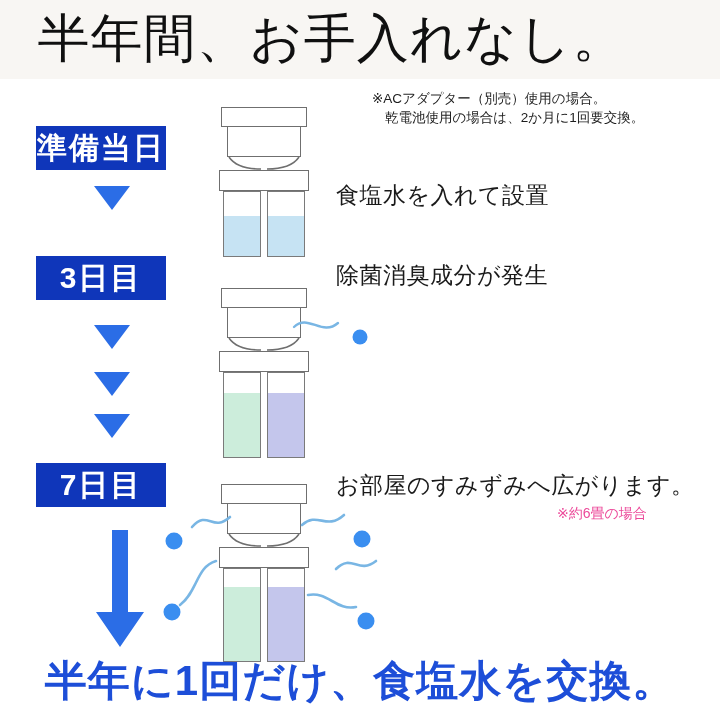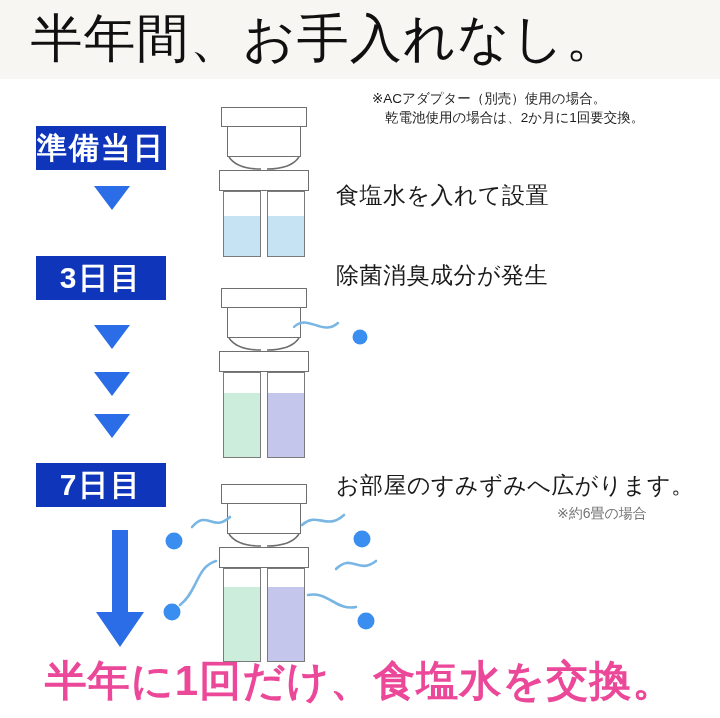--- a/index.html
+++ b/index.html
@@ -23,21 +23,21 @@
 
   
   .header-band {
     position: absolute;
     left: 0; top: 0;
     width: 720px; height: 79px;
     background: #f8f6f3;
   }
   .page-title {
     position: absolute;
-    left: 0; top: 6px;
+    left: 7px; top: 6px;
     width: 649px;
     text-align: center;
     font-family: "Liberation Serif", "DejaVu Serif", serif;
     font-size: 52px;
     line-height: 66px;
     letter-spacing: 1px;
     color: #101010;
     white-space: nowrap;
   }
 
@@ -152,21 +152,21 @@
     letter-spacing: 0.5px;
     white-space: nowrap;
   }
   #step-text-0 { left: 336px; top: 180px; }
   #step-text-1 { left: 336px; top: 260px; }
   #step-text-2 { left: 336px; top: 470px; }
   .step-sub {
     position: absolute;
     left: 557px; top: 505px;
     font-size: 14px;
-    color: #737373;
+    color: #ec4899;
     white-space: nowrap;
   }
 
   
   .spray-layer {
     position: absolute;
     left: 150px; top: 495px;
     width: 260px; height: 150px;
     pointer-events: none;
   }
@@ -178,21 +178,21 @@
   }
 
   
   .conclusion {
     position: absolute;
     left: 0; top: 653px;
     width: 720px;
     text-align: center;
     font-size: 42px;
     font-weight: bold;
-    color: #ec4899;
+    color: #1d4ed8;
     letter-spacing: 1px;
     white-space: nowrap;
   }
 </style>
 </head>
 <body>
 
 <div id="root">
 
   <div class="header-band"></div>

